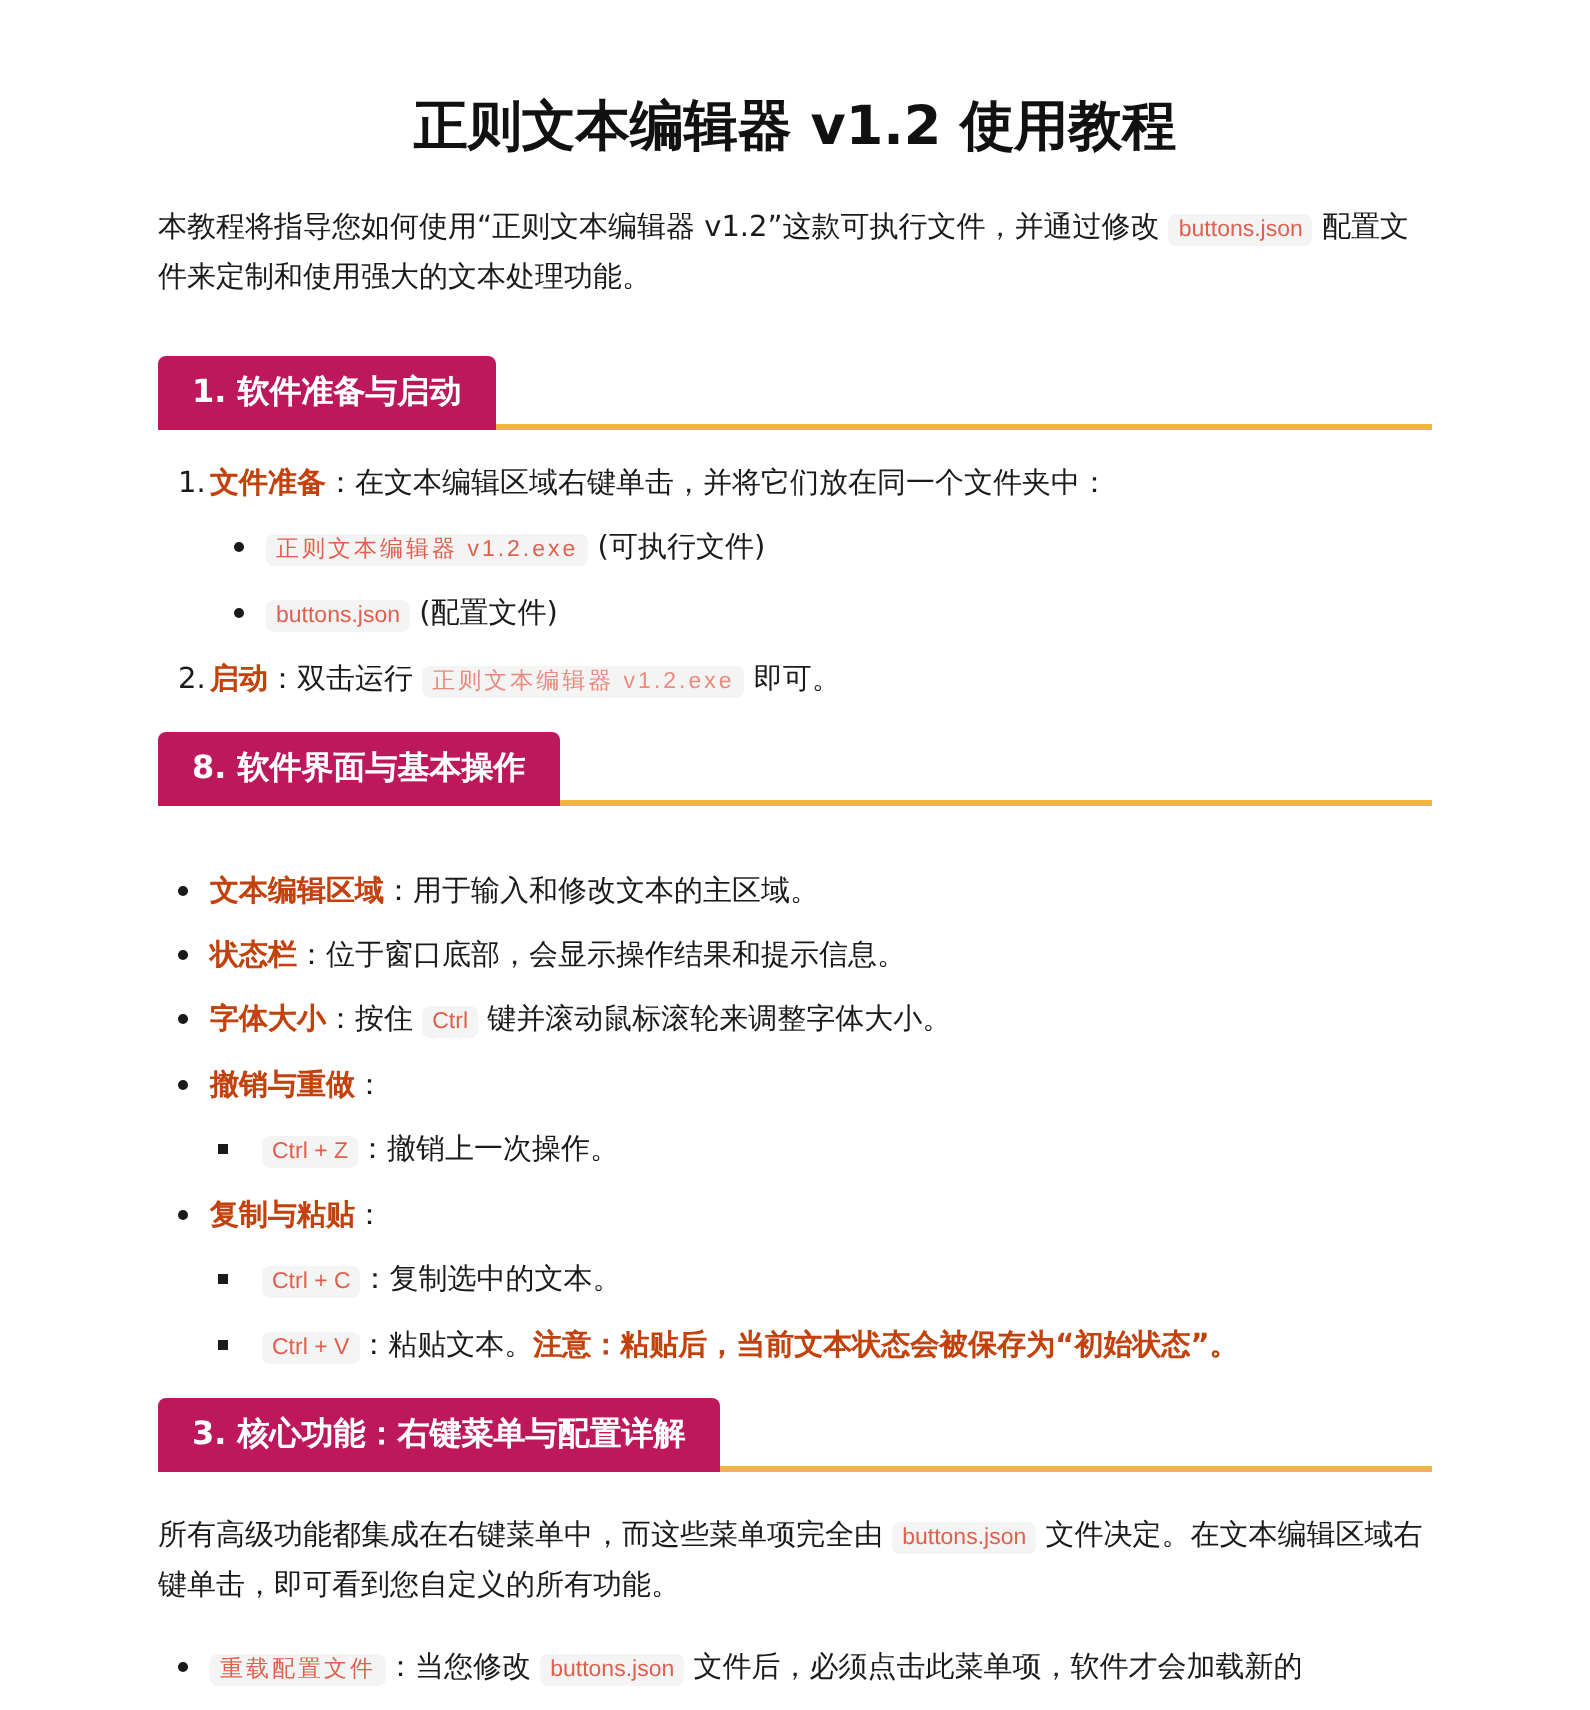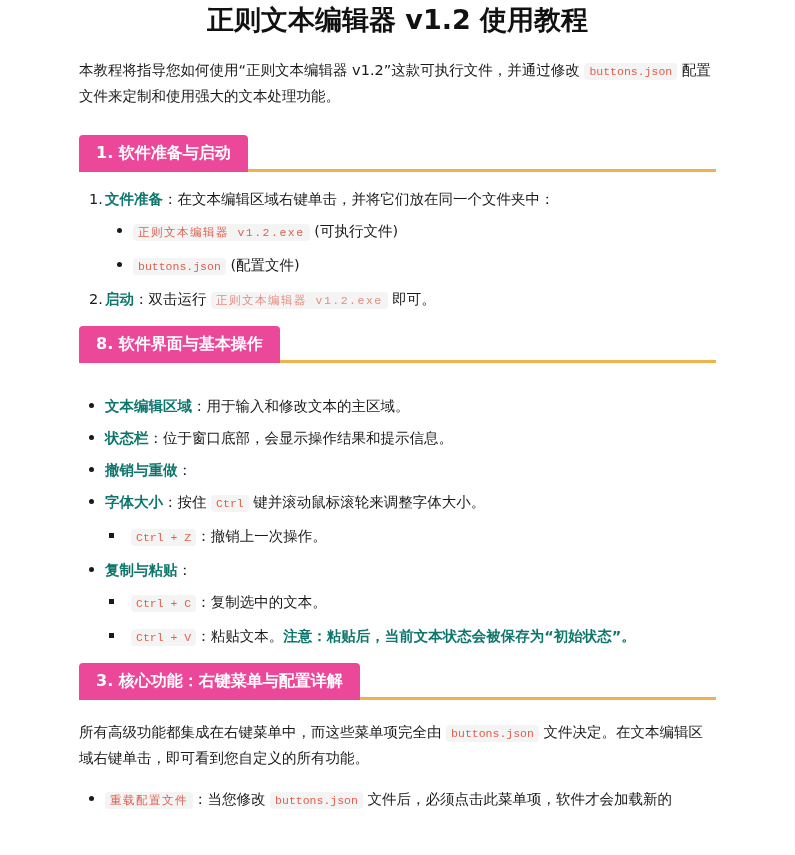--- a/index.html
+++ b/index.html
@@ -4,52 +4,52 @@
   <style>
     html, body { margin: 0; padding: 0; background: #ffffff; }
     body {
       width: 795px; height: 855px; overflow: hidden;
       font-family: "DejaVu Sans", "Liberation Sans", sans-serif;
       color: #1a1a1a;
       font-size: 14.5px;
     }
     .page { position: relative; padding: 0 79px 0 79px; }
     h1 {
-      margin: 0; height: 40px;
+      margin: 0; padding-top: 44px; height: 40px;
       text-align: center; font-size: 27px; font-weight: bold; color: #111;
       line-height: 40px;
     }
     p.intro { margin: 18px 0 0 0; line-height: 24px; }
     code {
-      font-family: Liberation Mono, monospace;
+      font-family: Liberation Sans, sans-serif;
       font-size: 11.5px; color: #e0604e; background: #f4f4f4;
       padding: 2px 5px; border-radius: 4px;
     }
     code.spaced { letter-spacing: 1.5px; }
     code.faded { color: #e88a7c; }
     .section-head {
       position: relative; height: 34px; border-bottom: 3px solid #f0b24a;
       margin-top: 24px;
     }
     .section-head .tag {
       position: absolute; left: 0; bottom: -3px;
-      background: #ec4899; color: #ffffff; font-weight: bold; font-size: 16px;
+      background: #be185d; color: #ffffff; font-weight: bold; font-size: 16px;
       padding: 0 17px; height: 37px; line-height: 36px;
       border-radius: 4px 4px 0 0;
     }
     .list { margin-top: 16px; }
     .li { position: relative; line-height: 22px; margin-bottom: 10px; padding-left: 26px; }
     .li .marker { position: absolute; left: 10px; top: 0; }
     .li .dot { position: absolute; left: 10px; top: 8px; width: 5px; height: 5px; border-radius: 50%; background: #1a1a1a; }
     .sub { margin-top: 10px; }
     .sub .li { padding-left: 28px; }
     .sub .dot { left: 12px; top: 8px; width: 5px; height: 5px; border-radius: 50%; }
     .sub .square { position: absolute; left: 30px; top: 8px; width: 5px; height: 5px; background: #1a1a1a; }
     .sub.sq .li { padding-left: 52px; }
-    b { font-weight: bold; color: #0f766e; }
+    b { font-weight: bold; color: #c2410c; }
     p.body { margin: 20px 0 0 0; line-height: 24px; }
   </style>
 </head>
 <body>
 
 <div class="page">
   <h1>正则文本编辑器 v1.2 使用教程</h1>
 
   <p class="intro"><span>本教程将指导您如何使用“正则文本编辑器 v1.2”这款可执行文件，并通过修改 </span><code>buttons.json</code><span> 配置文件来定制和使用强大的文本处理功能。</span></p>
 
@@ -84,25 +84,25 @@
     <div class="li">
       <span class="dot"></span>
       <b>文本编辑区域</b><span>：用于输入和修改文本的主区域。</span>
     </div>
     <div class="li">
       <span class="dot"></span>
       <b>状态栏</b><span>：位于窗口底部，会显示操作结果和提示信息。</span>
     </div>
     <div class="li">
       <span class="dot"></span>
-      <b>撤销与重做</b><span>：</span>
+      <b>字体大小</b><span>：按住 </span><code>Ctrl</code><span> 键并滚动鼠标滚轮来调整字体大小。</span>
     </div>
     <div class="li">
       <span class="dot"></span>
-      <b>字体大小</b><span>：按住 </span><code>Ctrl</code><span> 键并滚动鼠标滚轮来调整字体大小。</span>
+      <b>撤销与重做</b><span>：</span>
     </div>
     <div class="sub sq" style="margin-top:0;">
       <div class="li">
         <span class="square"></span>
         <code>Ctrl + Z</code><span>：撤销上一次操作。</span>
       </div>
     </div>
     <div class="li">
       <span class="dot"></span>
       <b>复制与粘贴</b><span>：</span>

